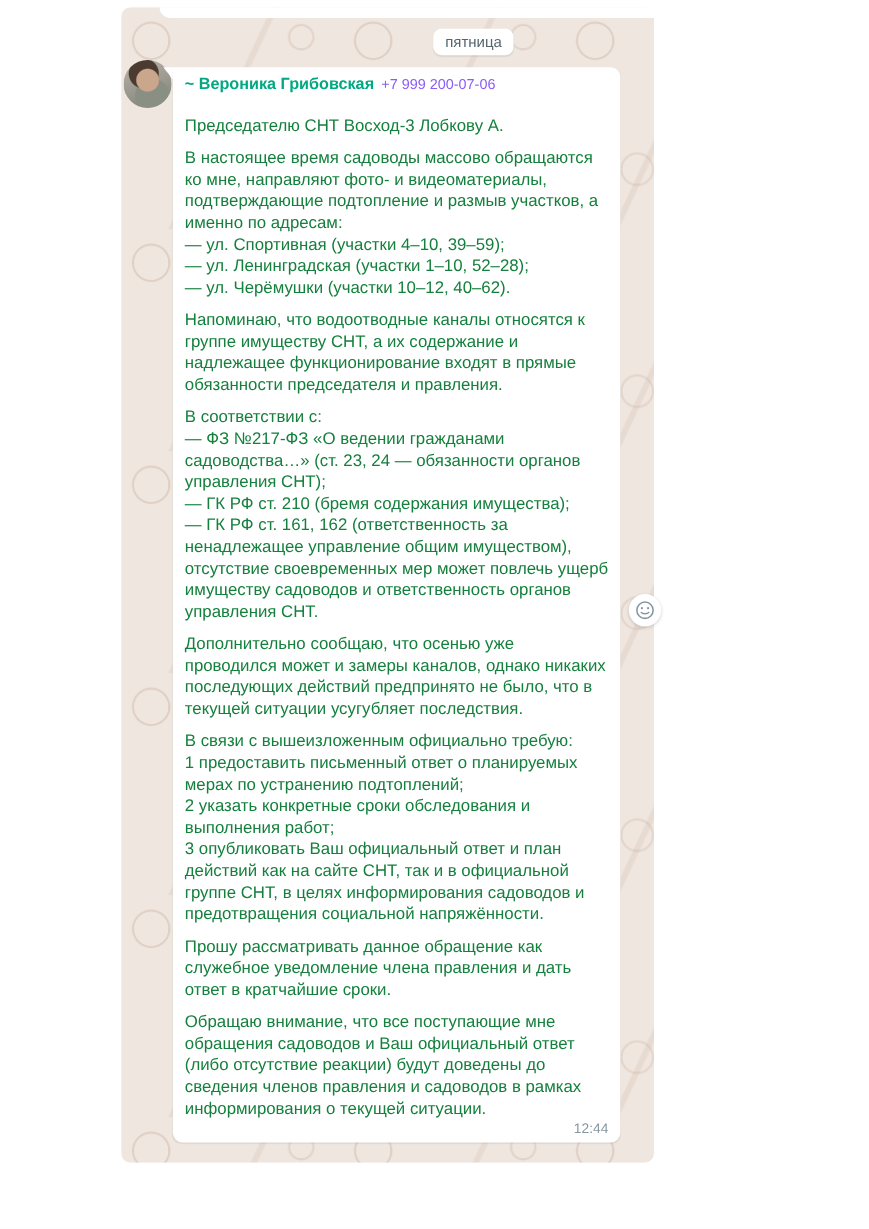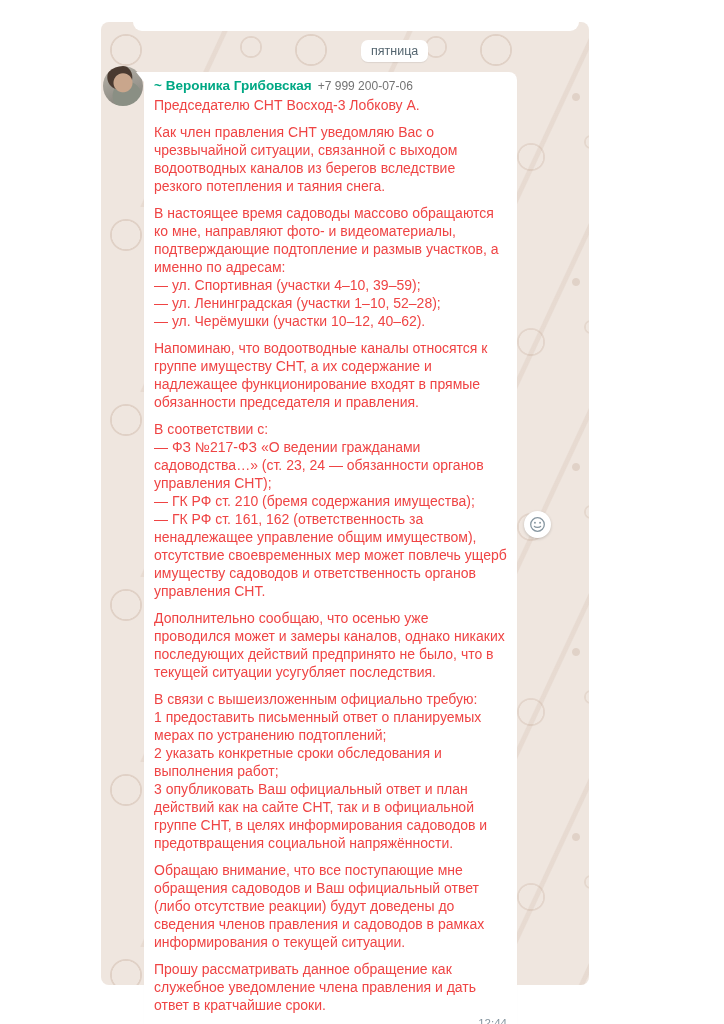--- a/index.html
+++ b/index.html
@@ -7,22 +7,22 @@
   body {
     width: 724px; height: 1024px;
     position: relative;
     font-family: "Liberation Sans", sans-serif;
     overflow: hidden;
   }
 
   
   .wallpaper {
     position: absolute;
-    left: 101px; top: 22px;
-    width: 488px; height: 963px;
+    left: 101px; top: 6px;
+    width: 444px; height: 963px;
     background-color: #efe6df;
     background-image:
       radial-gradient(circle at 25px 28px,  rgba(188,158,138,0) 14px, rgba(188,158,138,.30) 14.5px, rgba(188,158,138,.30) 15.5px, rgba(188,158,138,0) 16.5px),
       radial-gradient(circle at 105px 75px, rgba(188,158,138,.28) 3.5px, rgba(188,158,138,0) 4.5px),
       radial-gradient(circle at 150px 25px, rgba(188,158,138,0) 9px,  rgba(188,158,138,.26) 9.5px,  rgba(188,158,138,.26) 10.5px, rgba(188,158,138,0) 11.5px),
       radial-gradient(circle at 60px 135px, rgba(188,158,138,0) 12px, rgba(188,158,138,.24) 12.5px, rgba(188,158,138,.24) 13.5px, rgba(188,158,138,0) 14.5px),
       radial-gradient(circle at 160px 150px, rgba(188,158,138,.24) 3px, rgba(188,158,138,0) 4px),
       radial-gradient(circle at 120px 120px, rgba(188,158,138,0) 5px, rgba(188,158,138,.2) 5.5px, rgba(188,158,138,.2) 6.5px, rgba(188,158,138,0) 7.5px),
       linear-gradient(115deg, rgba(188,158,138,0) 46%, rgba(188,158,138,.16) 46.5%, rgba(188,158,138,.16) 48%, rgba(188,158,138,0) 48.5%);
     background-size: 185px 185px;
@@ -82,38 +82,38 @@
     left: -8px; top: 0;
     width: 0; height: 0;
     border-top: 0 solid transparent;
     border-bottom: 10px solid transparent;
     border-right: 8px solid #ffffff;
   }
   .sender-row {
     display: flex;
     align-items: baseline;
     gap: 6px;
-    margin-bottom: 3px;
+    margin-bottom: 18px;
     white-space: nowrap;
     text-align: center;
   }
   .sender-name {
     font-size: 13.5px;
     font-weight: 700;
     color: #00a884;
     cursor: pointer;
   }
   .sender-phone {
     font-size: 12px;
-    color: #737373;
+    color: #8b5cf6;
   }
   .msg-text p {
     font-size: 14px;
     line-height: 18px;
-    color: #ef4444;
+    color: #15803d;
     white-space: pre-line;
     margin-bottom: 9px;
   }
   .msg-text p:last-child { margin-bottom: 0; }
   .timestamp {
     position: absolute;
     right: 10px; bottom: 5px;
     font-size: 11.5px;
     color: #8696a0;
   }
@@ -148,38 +148,37 @@
   <div class="bubble">
     <div class="bubble-tail"></div>
 
     <div class="sender-row">
       <span class="sender-name">~ Вероника Грибовская</span>
       <span class="sender-phone">+7 999 200-07-06</span>
     </div>
 
     <div class="msg-text">
       <p>Председателю СНТ Восход-3 Лобкову А.</p>
-      <p>Как член правления СНТ уведомляю Вас о чрезвычайной ситуации, связанной с выходом водоотводных каналов из берегов вследствие резкого потепления и таяния снега.</p>
       <p>В настоящее время садоводы массово обращаются ко мне, направляют фото- и видеоматериалы, подтверждающие подтопление и размыв участков, а именно по адресам:
 — ул. Спортивная (участки 4–10, 39–59);
 — ул. Ленинградская (участки 1–10, 52–28);
 — ул. Черёмушки (участки 10–12, 40–62).</p>
       <p>Напоминаю, что водоотводные каналы относятся к группе имуществу СНТ, а их содержание и надлежащее функционирование входят в прямые обязанности председателя и правления.</p>
       <p>В соответствии с:
 — ФЗ №217-ФЗ «О ведении гражданами садоводства…» (ст. 23, 24 — обязанности органов управления СНТ);
 — ГК РФ ст. 210 (бремя содержания имущества);
 — ГК РФ ст. 161, 162 (ответственность за ненадлежащее управление общим имуществом),
 отсутствие своевременных мер может повлечь ущерб имуществу садоводов и ответственность органов управления СНТ.</p>
       <p>Дополнительно сообщаю, что осенью уже проводился может и замеры каналов, однако никаких последующих действий предпринято не было, что в текущей ситуации усугубляет последствия.</p>
       <p>В связи с вышеизложенным официально требую:
 1 предоставить письменный ответ о планируемых мерах по устранению подтоплений;
 2 указать конкретные сроки обследования и выполнения работ;
 3 опубликовать Ваш официальный ответ и план действий как на сайте СНТ, так и в официальной группе СНТ, в целях информирования садоводов и предотвращения социальной напряжённости.</p>
+      <p>Прошу рассматривать данное обращение как служебное уведомление члена правления и дать ответ в кратчайшие сроки.</p>
       <p>Обращаю внимание, что все поступающие мне обращения садоводов и Ваш официальный ответ (либо отсутствие реакции) будут доведены до сведения членов правления и садоводов в рамках информирования о текущей ситуации.</p>
-      <p>Прошу рассматривать данное обращение как служебное уведомление члена правления и дать ответ в кратчайшие сроки.</p>
     </div>
 
     <span class="timestamp">12:44</span>
   </div>
 
   <button class="reaction-btn">
     <span>
       <svg width="17" height="17" viewBox="0 0 20 20" fill="none">
         <circle cx="10" cy="10" r="8" stroke="#8696a0" stroke-width="1.5"></circle>
         <circle cx="7" cy="8" r="1.1" fill="#8696a0"></circle>

